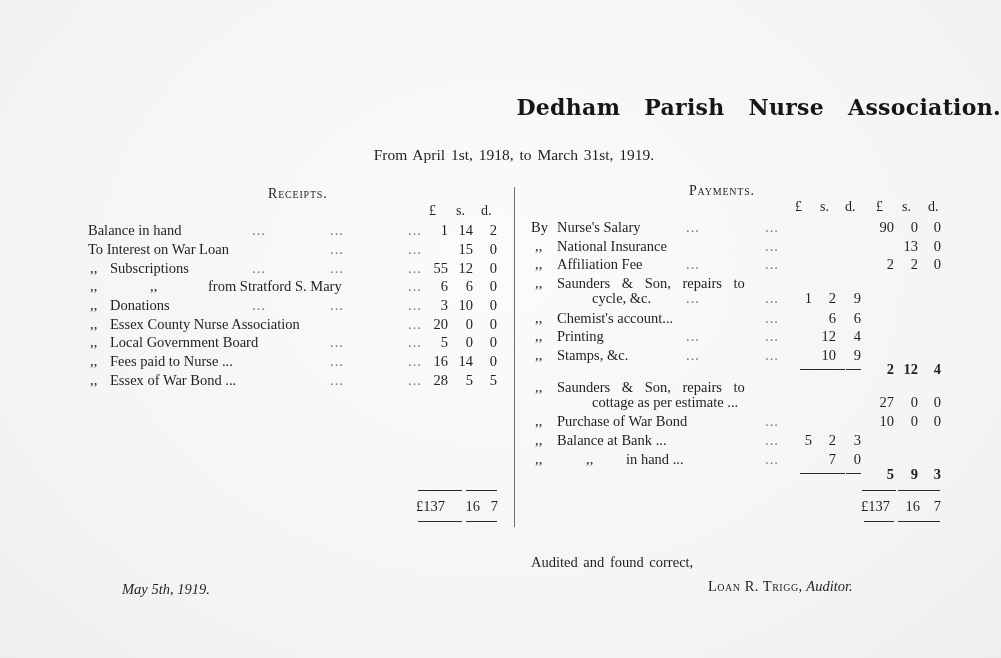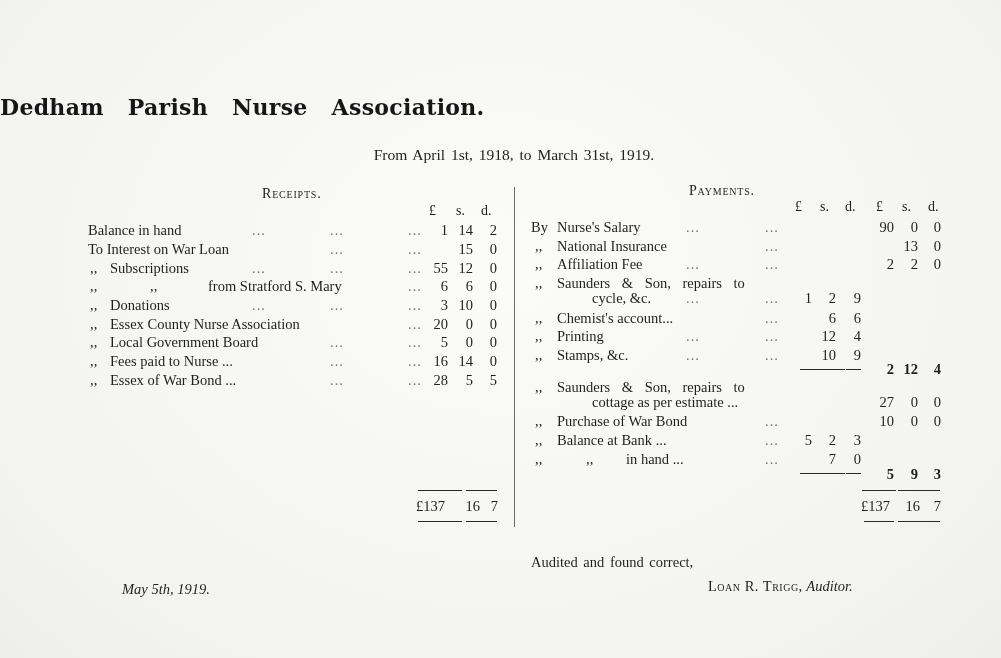--- a/index.html
+++ b/index.html
@@ -6,21 +6,21 @@
     body {
       width: 1001px; height: 658px; overflow: hidden;
       background: #f7f7f6;
       font-family: "DejaVu Serif", "Liberation Serif", serif;
       color: #1f1f1f;
       position: relative;
     }
     .page { position: absolute; left: 0; top: 0; width: 1001px; height: 658px;
       background: radial-gradient(ellipse at 50% 40%, #fbfbfa 0%, #f4f4f2 70%, #eeeeec 100%); }
     .abs { position: absolute; white-space: nowrap; }
-    .title { left: 0; width: 1001px; top: 94px; text-align: left;
+    .title { left: 0; width: 1001px; top: 94px; text-align: right;
       font-family: "DejaVu Serif", serif; font-weight: bold; font-size: 22px; letter-spacing: 0.3px; word-spacing: 16px; color: #161616; }
     .subtitle { left: 0; width: 1028px; top: 146px; text-align: center;
       font-family: "Liberation Serif", serif; font-size: 15.5px; word-spacing: 2px; }
     .section-head { font-family: "Liberation Serif", serif; font-size: 14px; letter-spacing: 0.8px; font-variant: small-caps; }
     .colhead { font-family: "Liberation Serif", serif; font-size: 14px; }
     .row { font-family: "Liberation Serif", serif; font-size: 14.5px; height: 18px; line-height: 18px; }
     .dots { color: #777; letter-spacing: 1px; }
     .divider { left: 514px; top: 187px; width: 1px; height: 340px; background: #6d6d6d; }
     .rule { height: 1px; background: #2a2a2a; }
     .bold { font-weight: bold; }
@@ -28,21 +28,21 @@
     .sc { font-variant: small-caps; letter-spacing: 0.5px; }
   </style>
 </head>
 <body>
 
 <div class="page">
 
   <div class="abs title">Dedham Parish Nurse Association.</div>
   <div class="abs subtitle">From April 1st, 1918, to March 31st, 1919.</div>
 
-  <div class="abs section-head" style="left:262px; top:186px;">Receipts.</div>
+  <div class="abs section-head" style="left:268px; top:186px;">Receipts.</div>
   <div class="abs colhead" style="left:429px; top:203px;">£</div>
   <div class="abs colhead" style="left:456px; top:203px;">s.</div>
   <div class="abs colhead" style="left:481px; top:203px;">d.</div>
 
   <div id="receipts-rows">
       <div class="abs row " style="left: 88px; top: 221px; width: 410px; height: 18px; position: absolute;"></div>
       <div class="abs row " style="left:88px; top:221px;">Balance in hand</div>
       <div class="abs row dots" style="left:252px; top:221px;">...</div>
       <div class="abs row dots" style="left:330px; top:221px;">...</div>
       <div class="abs row dots" style="left:408px; top:221px;">...</div>

